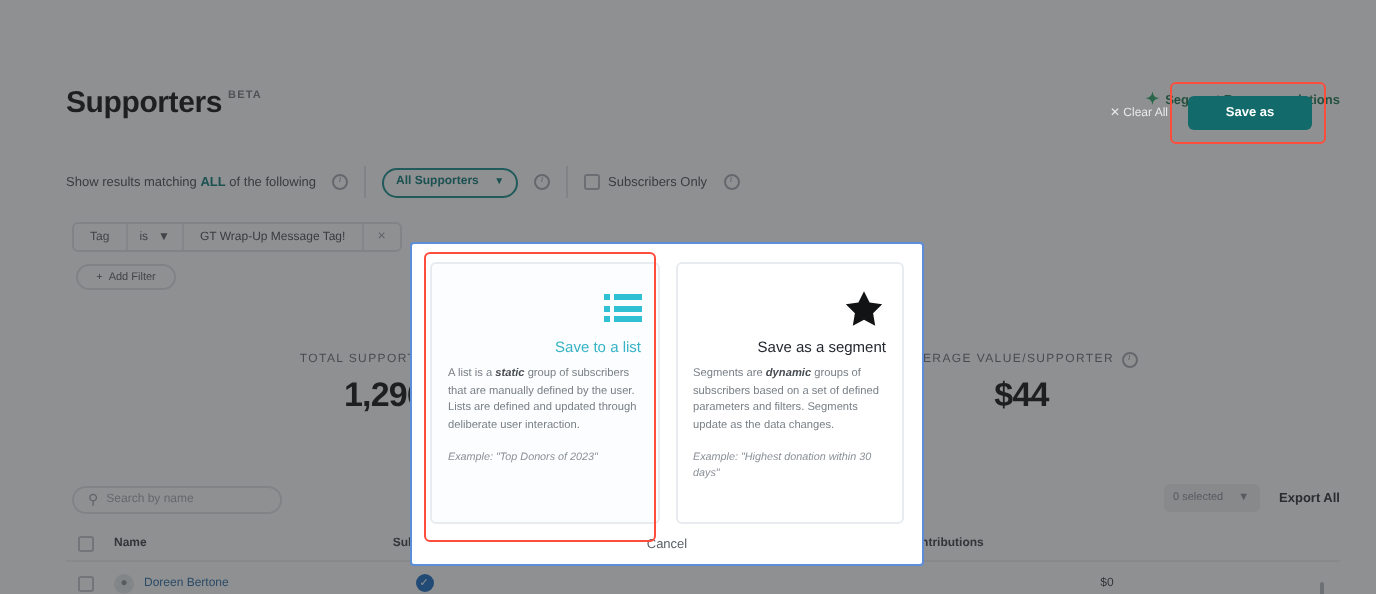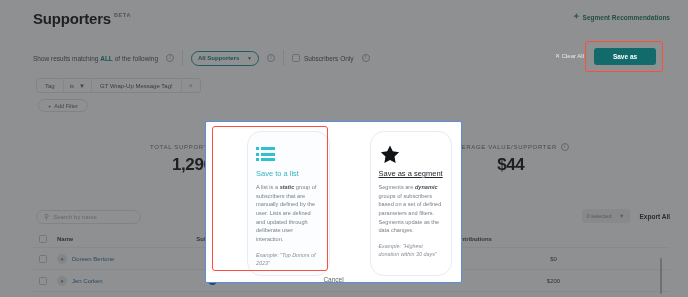--- a/index.html
+++ b/index.html
@@ -5,21 +5,21 @@
   * { box-sizing: border-box; margin: 0; padding: 0; }
   html, body {
     width: 688px; height: 297px;
     font-family: "Liberation Sans", sans-serif;
     background: #ffffff;
     overflow: hidden;
   }
   #root { position: relative; width: 688px; height: 297px; background: #ffffff; }
 
   
-  .page { position: absolute; inset: 0; background: #ffffff; }
+  .page { position: absolute; inset: 0; background: #ffffff; margin-top: 33px; }
 
   .page-header { position: absolute; left: 33px; top: 10px; display: flex; align-items: flex-start; }
   .page-title { font-size: 15px; font-weight: bold; color: #131415; letter-spacing: -0.2px; }
   .beta-badge { font-size: 5.5px; font-weight: bold; color: #7b7f85; letter-spacing: .6px; margin-left: 3px; margin-top: 2px; }
 
   .seg-rec { position: absolute; right: 18px; top: 13px; display: flex; align-items: center; gap: 3px;
              font-size: 6.5px; color: #1f7a53; font-weight: bold; cursor: pointer; }
   .seg-rec .spark { color: #2fa86c; font-size: 8px; line-height: 1; }
 
   
@@ -99,27 +99,27 @@
                 display: flex; align-items: center; justify-content: center; cursor: pointer; }
   .clear-all { position: absolute; right: 104px; top: 52px; font-size: 6px; color: #e8eaec; cursor: pointer; }
   .hl-box { position: absolute; border: 1.6px solid #ff4d3d; border-radius: 3px; pointer-events: none; }
   #hl-saveas { right: 25px; top: 41px; width: 78px; height: 31px; }
 
   
   .modal { position: absolute; left: 205px; top: 121px; width: 257px; height: 162px;
            background: #ffffff; border: 1.5px solid #5b8ddb; border-radius: 2px;
            display: flex; flex-direction: column; padding: 9px 9px 0 9px; }
   .cards { display: flex; gap: 8px; flex: 1; }
-  .card { flex: 1; border: 1px solid #e8ebef; border-radius: 14px; padding: 10px 8px 8px;
-          display: flex; flex-direction: column; align-items: flex-start; cursor: pointer; margin-left: 32px; }
+  .card { flex: 1; border: 1px solid #e8ebef; border-radius: 3px; padding: 10px 8px 8px;
+          display: flex; flex-direction: column; align-items: flex-end; cursor: pointer; }
   .card.left { background: #fbfdfe; }
   .card-icon { height: 24px; display: flex; align-items: center; justify-content: center; }
   .card-title { font-size: 7.5px; margin-top: 3px; margin-bottom: 5px; text-align: center; }
   .card.left .card-title { color: #36b3c4; }
-  .card.right .card-title { color: #23282e; text-decoration: underline; }
+  .card.right .card-title { color: #23282e; }
   .card-desc { font-size: 5.6px; line-height: 1.55; color: #7a8087; text-align: left; width: 100%; }
   .card-desc b { color: #4a4f55; font-weight: bold; font-style: italic; }
   .card-eg { font-size: 5.4px; line-height: 1.5; color: #8b9097; font-style: italic; margin-top: 7px; width: 100%; text-align: left; }
   .cancel { height: 20px; display: flex; align-items: center; justify-content: center;
             font-size: 6.5px; color: #5a5f66; cursor: pointer; }
   #hl-card { left: 212px; top: 126px; width: 116px; height: 145px; }
 
   
   .li-row { display: flex; align-items: center; gap: 2px; margin-bottom: 2.5px; }
   .li-dot { width: 3px; height: 3px; background: #2fc0d4; }

